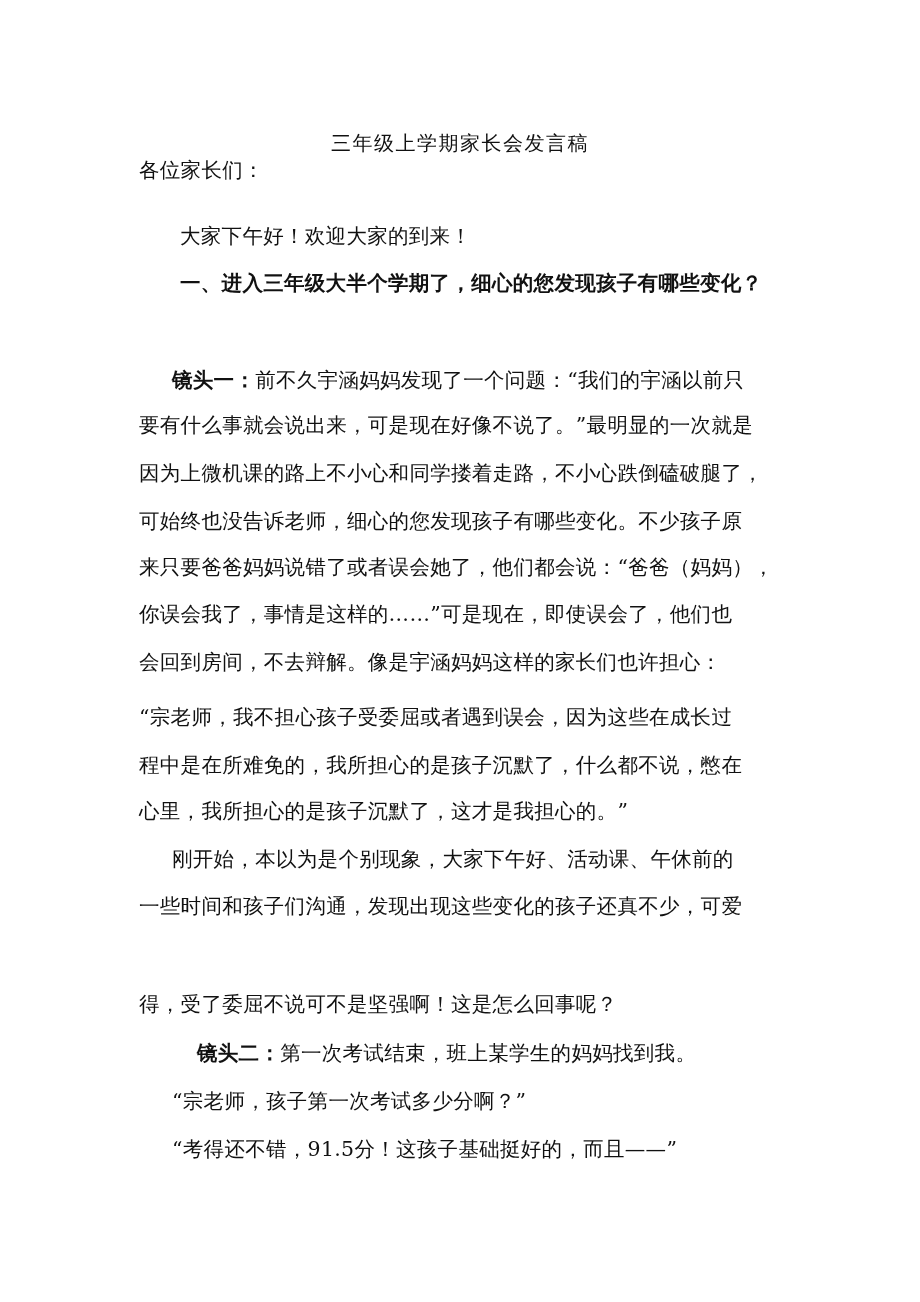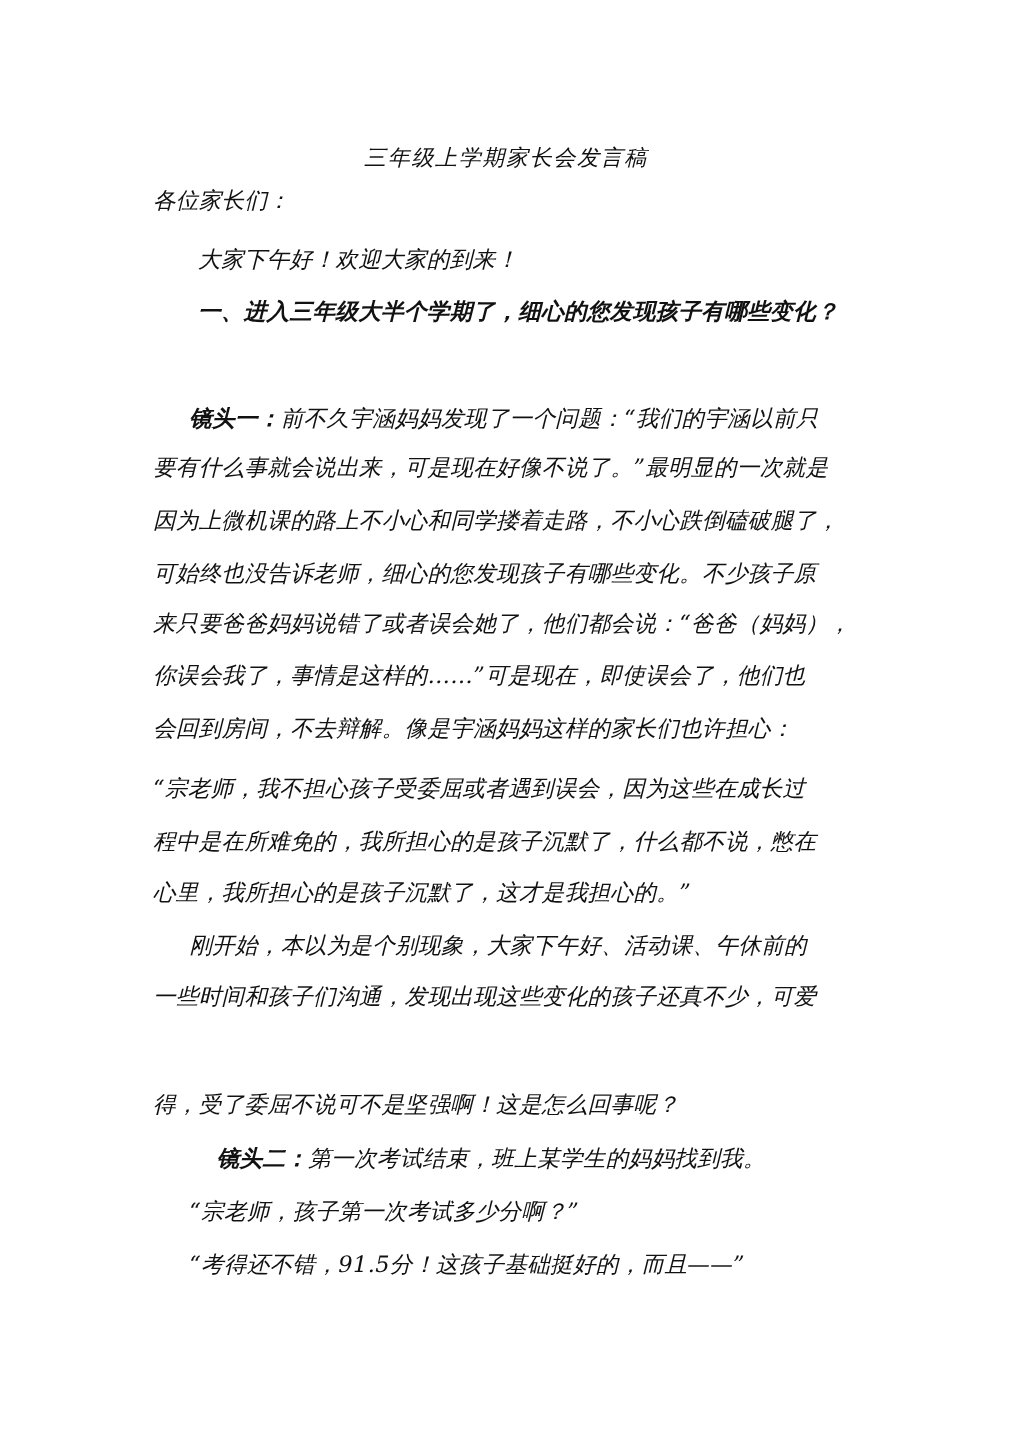--- a/index.html
+++ b/index.html
@@ -13,21 +13,20 @@
       position: relative;
       overflow: hidden;
       font-family: "DejaVu Serif", "Liberation Serif", serif;
       color: #111111;
     }
     .page {
       position: absolute;
       left: 0; top: 0;
       width: 920px; height: 1090px;
       background: #ffffff;
-      font-style: italic;
     }
     .line {
       position: absolute;
       left: 139px;
       font-size: 20.5px;
       line-height: 24px;
       white-space: nowrap;
       letter-spacing: 0.3px;
     }
     .title {
@@ -42,21 +41,21 @@
     .heading { font-weight: bold; }
     .bold { font-weight: bold; }
   </style>
 </head>
 <body>
 
 <div class="page">
 
   <div class="line title" style="top:131px;">三年级上学期家长会发言稿</div>
 
-  <div class="line" style="top:170px;">各位家长们：</div>
+  <div class="line" style="top:158px;">各位家长们：</div>
 
   <div class="line indent" style="top:224px;">大家下午好！欢迎大家的到来！</div>
 
   <div class="line indent heading" style="top:271px;">一、进入三年级大半个学期了，细心的您发现孩子有哪些变化？</div>
 
   <div class="line indent-sm" style="top:368px;">
     <span class="bold">镜头一：</span><span>前不久宇涵妈妈发现了一个问题：“我们的宇涵以前只</span>
   </div>
   <div class="line" style="top:413px;">要有什么事就会说出来，可是现在好像不说了。”最明显的一次就是</div>
   <div class="line" style="top:461px;">因为上微机课的路上不小心和同学搂着走路，不小心跌倒磕破腿了，</div>

